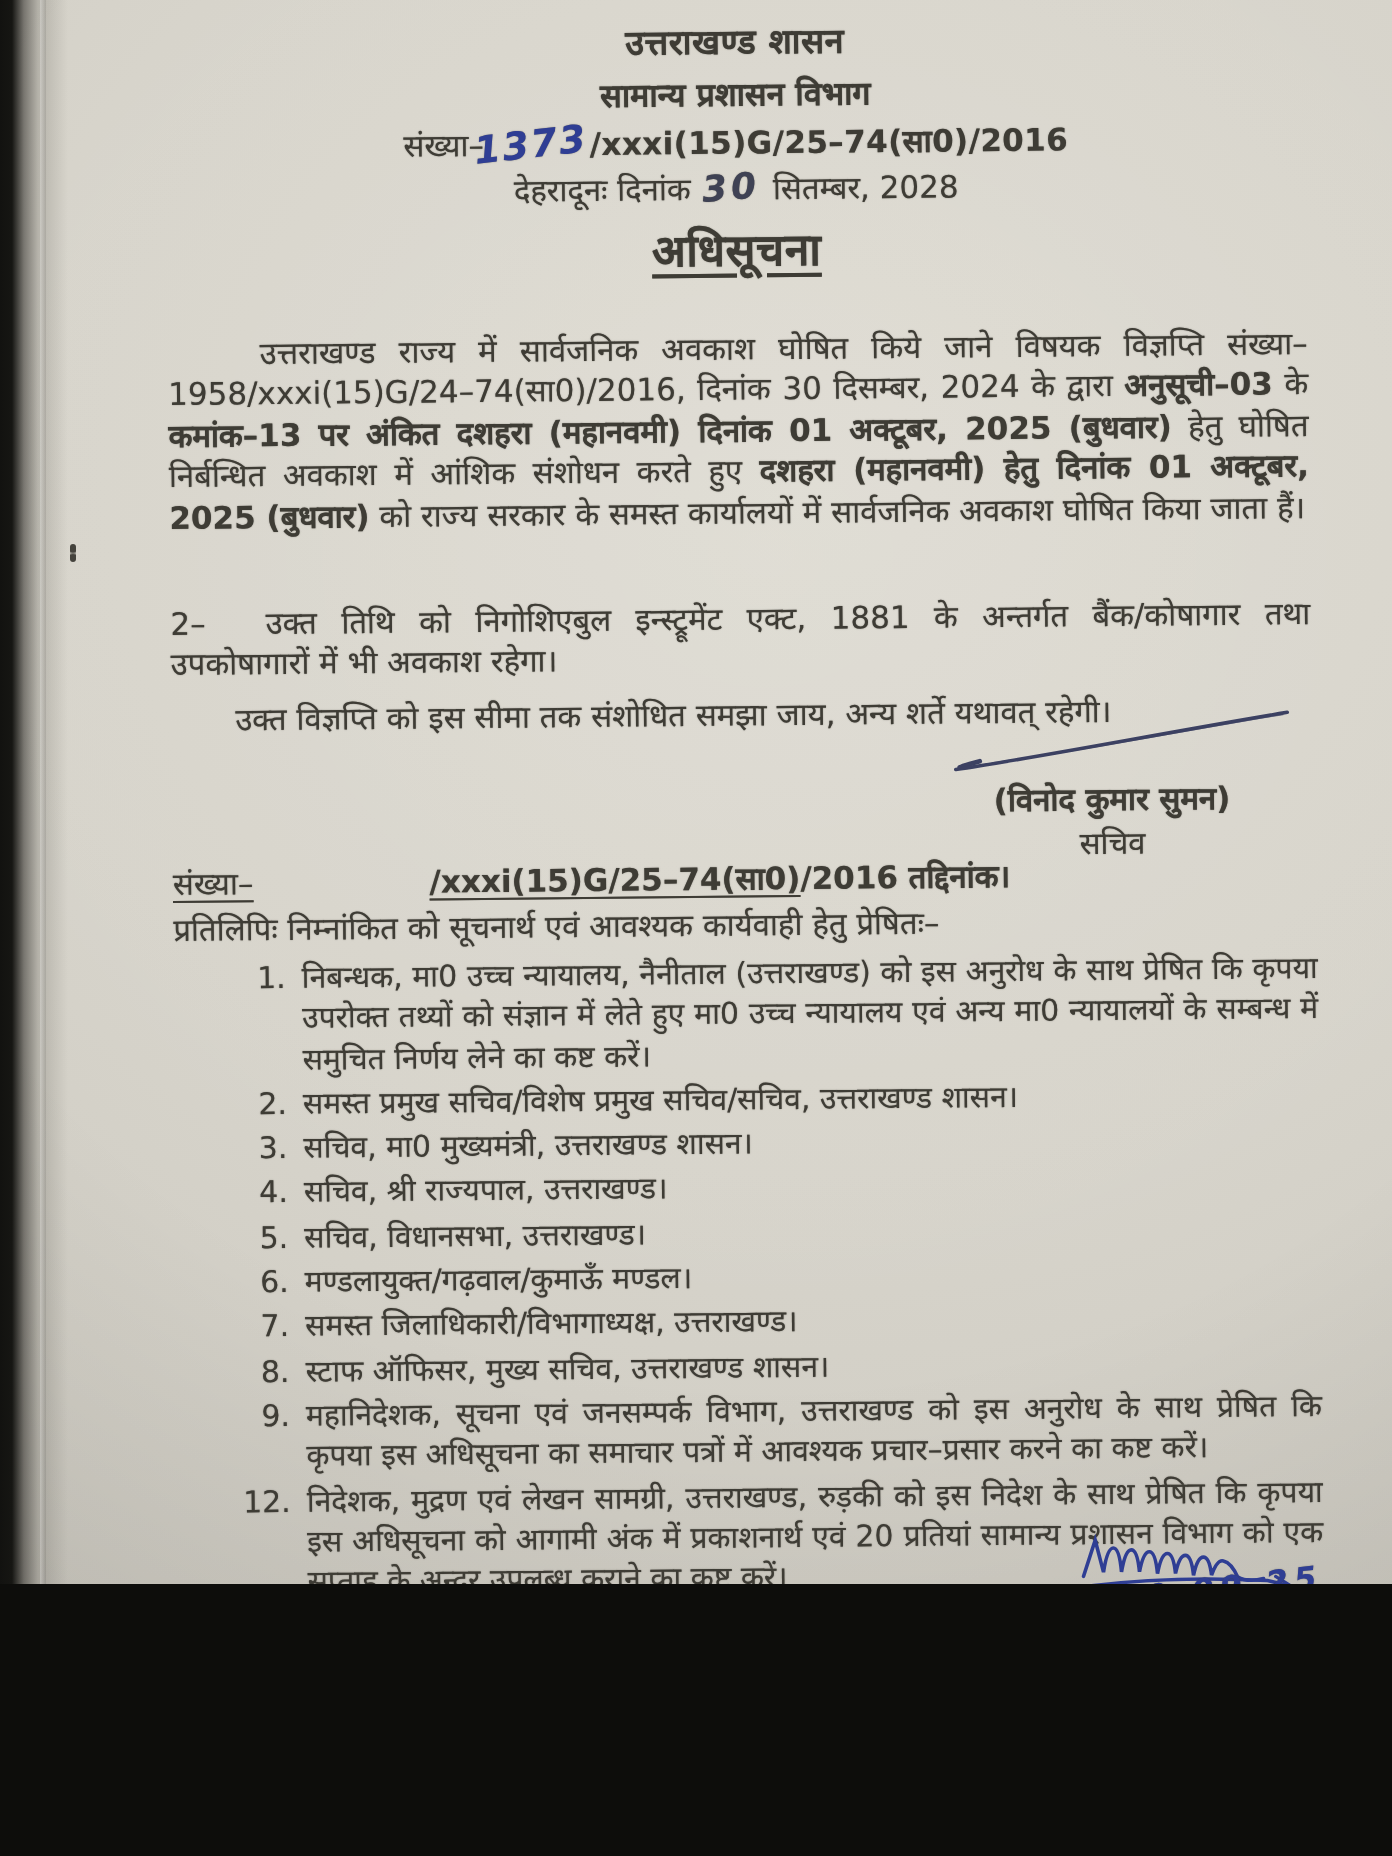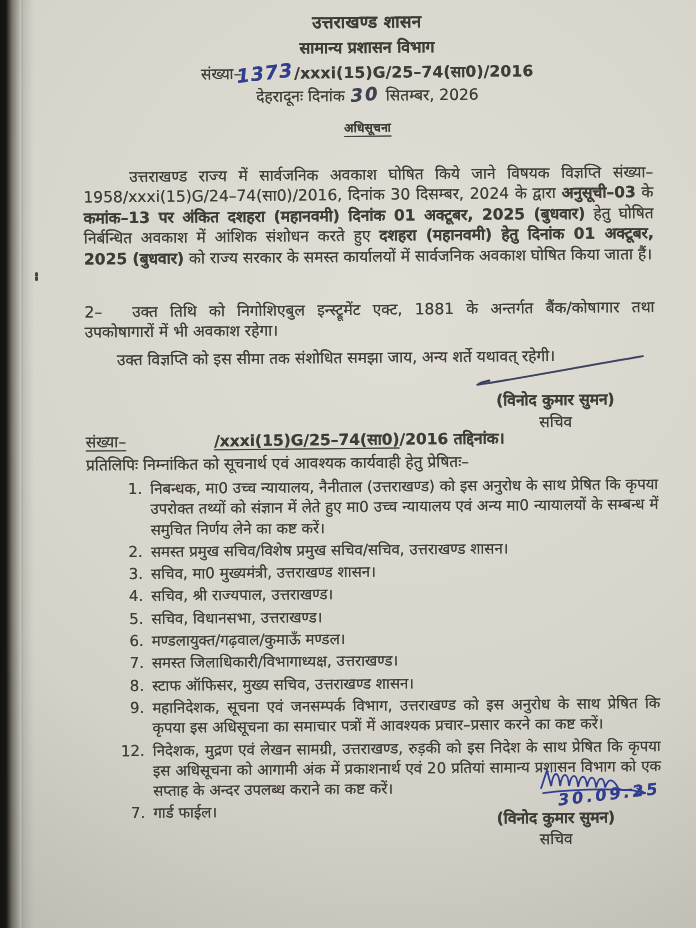--- a/index.html
+++ b/index.html
@@ -1,17 +1,17 @@
 <!DOCTYPE html>
 <html><head>
 <meta charset="utf-8">
 <style>
   html,body{margin:0;padding:0;width:696px;height:928px;overflow:hidden;background:#0d0d0b;}
   .photo{
-    position:relative;width:696px;height:928px;overflow:hidden;
+    position:relative;width:696px;height:792px;overflow:hidden;
     background:radial-gradient(140% 105% at 58% 30%, #dedbd2 0%, #d7d4cb 42%, #cdcac1 78%, #bfbcb3 100%);
     font-family:"DejaVu Sans","Liberation Sans",sans-serif;
   }
   .photo::after{
     content:"";position:absolute;inset:0;pointer-events:none;
     background:radial-gradient(120% 95% at 55% 35%, rgba(255,255,255,.08) 0%, rgba(0,0,0,0) 55%, rgba(0,0,0,.12) 100%);
   }
   .edge-left{
     position:absolute;left:0;top:0;bottom:0;width:34px;z-index:3;
     background:linear-gradient(to right,#121210 0px,#161613 6px,rgba(44,42,38,.55) 12px,rgba(96,94,86,.28) 19px,rgba(120,118,110,0) 34px);
@@ -37,21 +37,21 @@
   .u{text-decoration:underline;text-underline-offset:3px;}
   .hdr-org{top:12px;font-weight:700;font-size:17px;letter-spacing:.3px;}
   .hdr-dept{top:38px;font-weight:700;font-size:16px;}
   .hdr-num{top:61px;font-size:15.5px;}
   .hdr-num .latin{font-weight:700;letter-spacing:.2px;}
   .hdr-date{top:85px;}
   .hw{color:#2f3e94;font-style:italic;font-weight:600;display:inline-block;}
   .hw-number{font-size:19px;letter-spacing:1px;transform:rotate(-6deg) translateY(1px);margin:0 1px 0 -5px;}
   .hw-day{color:#3f4254;font-size:18px;letter-spacing:2px;transform:rotate(-4deg);margin:0 6px;}
   .title-row{top:117px;}
-  .title-row .title-text{font-weight:700;font-size:12px;letter-spacing:.4px;text-decoration:underline;text-underline-offset:4px;}
+  .title-row .title-text{font-weight:700;font-size:22px;letter-spacing:.4px;text-decoration:underline;text-underline-offset:4px;}
   .p1{top:149px;text-align:justify;text-indent:46px;}
   .p2{top:284px;text-align:justify;}
   .p2 .pno{margin-right:30px;}
   .p3{top:332px;text-indent:32px;}
   .sig1{top:354px;right:40px;width:200px;left:auto;text-align:center;}
   .sig1 svg{display:block;margin:0 0 2px auto;}
   .sig-name{font-weight:700;white-space:nowrap;}
   .sig-title{margin-top:1px;}
   .refline{top:430px;}
   .refline .gap{display:inline-block;width:88px;}
@@ -76,21 +76,21 @@
   <div class="sheet">
 
     <div class="blk center hdr-org">उत्तराखण्ड शासन</div>
     <div class="blk center hdr-dept">सामान्य प्रशासन विभाग</div>
 
     <div class="blk center hdr-num">
       <span>संख्या–</span><span class="hw hw-number">1373</span><span class="latin">/xxxi(15)G/25–74(सा0)/2016</span>
     </div>
 
     <div class="blk center hdr-date">
-      <span>देहरादूनः  दिनांक</span><span class="hw hw-day">30</span><span>सितम्बर, 2026</span>
+      <span>देहरादूनः  दिनांक</span><span class="hw hw-day">30</span><span>सितम्बर, 2028</span>
     </div>
 
     <div class="blk center title-row">
       <span class="title-text">अधिसूचना</span>
     </div>
 
     <p class="blk p1"><span>उत्तराखण्ड राज्य में सार्वजनिक अवकाश घोषित किये जाने विषयक विज्ञप्ति संख्या– 1958/xxxi(15)G/24–74(सा0)/2016, दिनांक 30 दिसम्बर, 2024 के द्वारा </span><span class="b">अनुसूची–03</span><span> के </span><span class="b">कमांक–13 पर अंकित दशहरा (महानवमी) दिनांक 01 अक्टूबर, 2025 (बुधवार)</span><span> हेतु घोषित निर्बन्धित अवकाश में आंशिक संशोधन करते हुए </span><span class="b">दशहरा (महानवमी) हेतु दिनांक 01 अक्टूबर, 2025 (बुधवार)</span><span> को राज्य सरकार के समस्त कार्यालयों में सार्वजनिक अवकाश घोषित किया जाता हैं।</span></p>
 
     <p class="blk p2">
       <span class="pno">2–</span><span>उक्त तिथि को निगोशिएबुल इन्स्ट्रूमेंट एक्ट, 1881 के अन्तर्गत बैंक/कोषागार तथा उपकोषागारों में भी अवकाश रहेगा।</span>

